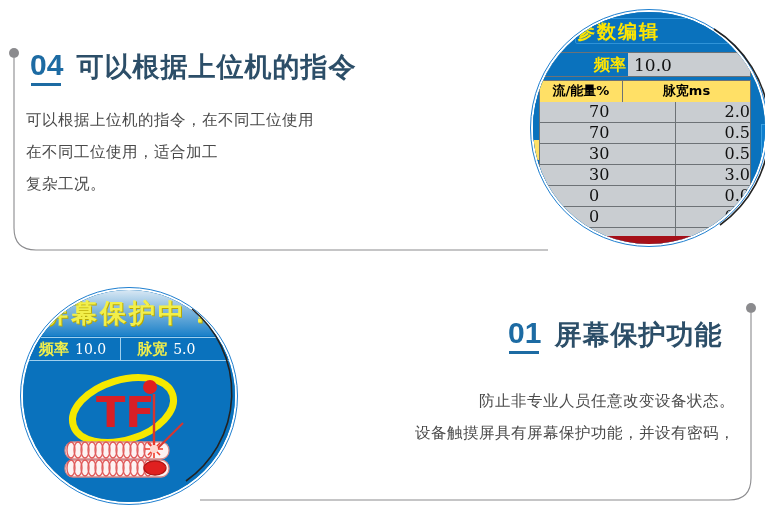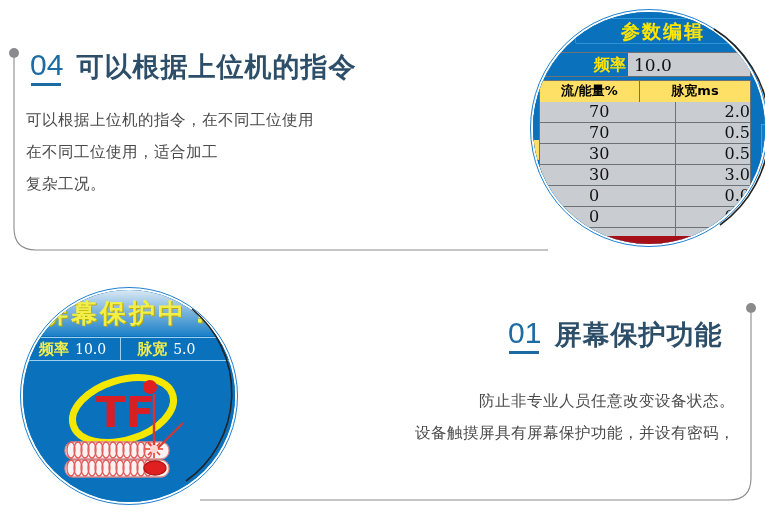--- a/index.html
+++ b/index.html
@@ -10,21 +10,21 @@
     overflow: hidden;
   }
   .page { position: relative; width: 765px; height: 528px; background: #fff; }
 
   
   .frame-svg { position: absolute; left: 0; top: 0; width: 765px; height: 528px; pointer-events: none; }
 
   
   .heading { position: absolute; white-space: nowrap; display: flex; align-items: flex-end; }
   .num {
-    font-size: 30px; font-weight: normal; color: #1d6ba3;
+    font-size: 30px; font-weight: bold; color: #1d6ba3;
     letter-spacing: 0px; line-height: 1; position: relative;
     padding-bottom: 6px;
   }
   .num::after {
     content: ""; position: absolute; left: 1px; right: 2px; bottom: 0;
     height: 3px; background: #1d6ba3;
   }
   .htitle {
     font-size: 27px; font-weight: bold; color: #2c4e68;
     line-height: 1; margin-left: 13px; padding-bottom: 5px;
@@ -41,21 +41,21 @@
   .circle-ring { position: absolute; border-radius: 50%; border: 1.5px solid #1f7fd0; pointer-events: none; }
   .circle-arc { position: absolute; pointer-events: none; }
 
   
   .scr1 { position: absolute; left: 0; top: 0; width: 100%; height: 100%; background: #0a72bd; }
   .scr1 .titlebar {
     position: absolute; left: 42px; top: 6px; width: 176px; height: 26px;
     background: #0a72bd; border: 1px solid #2f93d8; border-radius: 2px;
   }
   .scr1 .titlebar span {
-    display: block; text-align: center; line-height: 24px;
+    display: block; line-height: 24px;
     font-size: 19px; font-weight: bold; color: #ffe500;
     font-family: "DejaVu Sans", sans-serif; letter-spacing: 2px;
   }
   .scr1 .titlebar2 {
     position: absolute; left: 226px; top: 6px; width: 56px; height: 26px;
     background: #0a72bd; border: 1px solid #2f93d8; border-radius: 2px;
   }
   .scr1 .freqrow {
     position: absolute; left: 6px; top: 40px; width: 212px; height: 25px;
     background: #c9cdd1; border: 1px solid #6d7276;
@@ -72,21 +72,21 @@
   }
   .scr1 .tbl { position: absolute; left: 6px; top: 68px; width: 212px; }
   .scr1 .tbl .th {
     display: flex; height: 22px; background: #ffe066;
     border: 1px solid #6d7276; border-bottom: none;
   }
   .scr1 .tbl .th div {
     font-size: 13px; font-weight: bold; color: #000;
     font-family: "DejaVu Sans", sans-serif; text-align: center; line-height: 20px;
   }
-  .scr1 .tbl .th .c1 { width: 100px; border-right: 1px solid #6d7276; }
+  .scr1 .tbl .th .c1 { width: 83px; border-right: 1px solid #6d7276; }
   .scr1 .tbl .th .c2 { flex: 1; }
   .scr1 .tbl .tr { display: flex; height: 21px; background: #c9cdd1; border: 1px solid #6d7276; border-top: none; }
   .scr1 .tbl .tr div {
     font-size: 16px; color: #111; font-family: "DejaVu Serif", serif;
     line-height: 19px; padding-left: 5px; margin-left: 44px;
   }
   .scr1 .tbl .tr .c1 { width: 100px; border-right: 1px solid #6d7276; }
   .scr1 .tbl .tr .c2 { flex: 1; }
   .scr1 .sidebar-blue { position: absolute; left: 0; top: 40px; width: 14px; height: 180px; background: #0a72bd; }
   .scr1 .sidebar-yel { position: absolute; left: 1px; top: 128px; width: 10px; height: 20px; background: #ffe066; }

